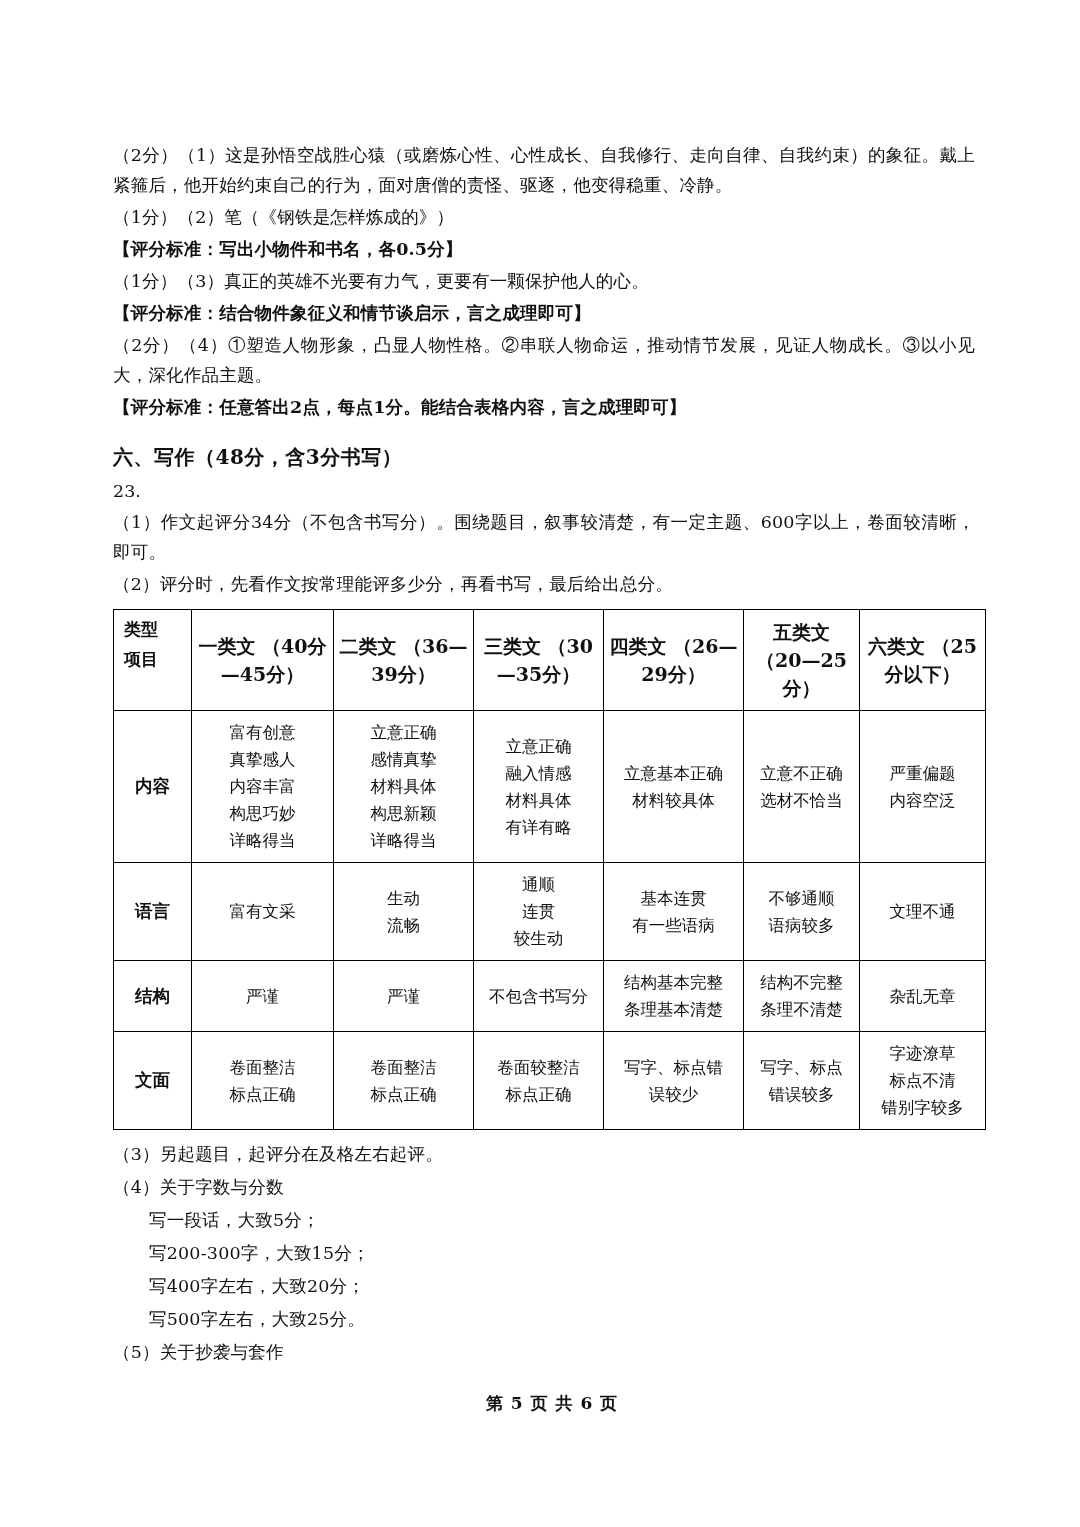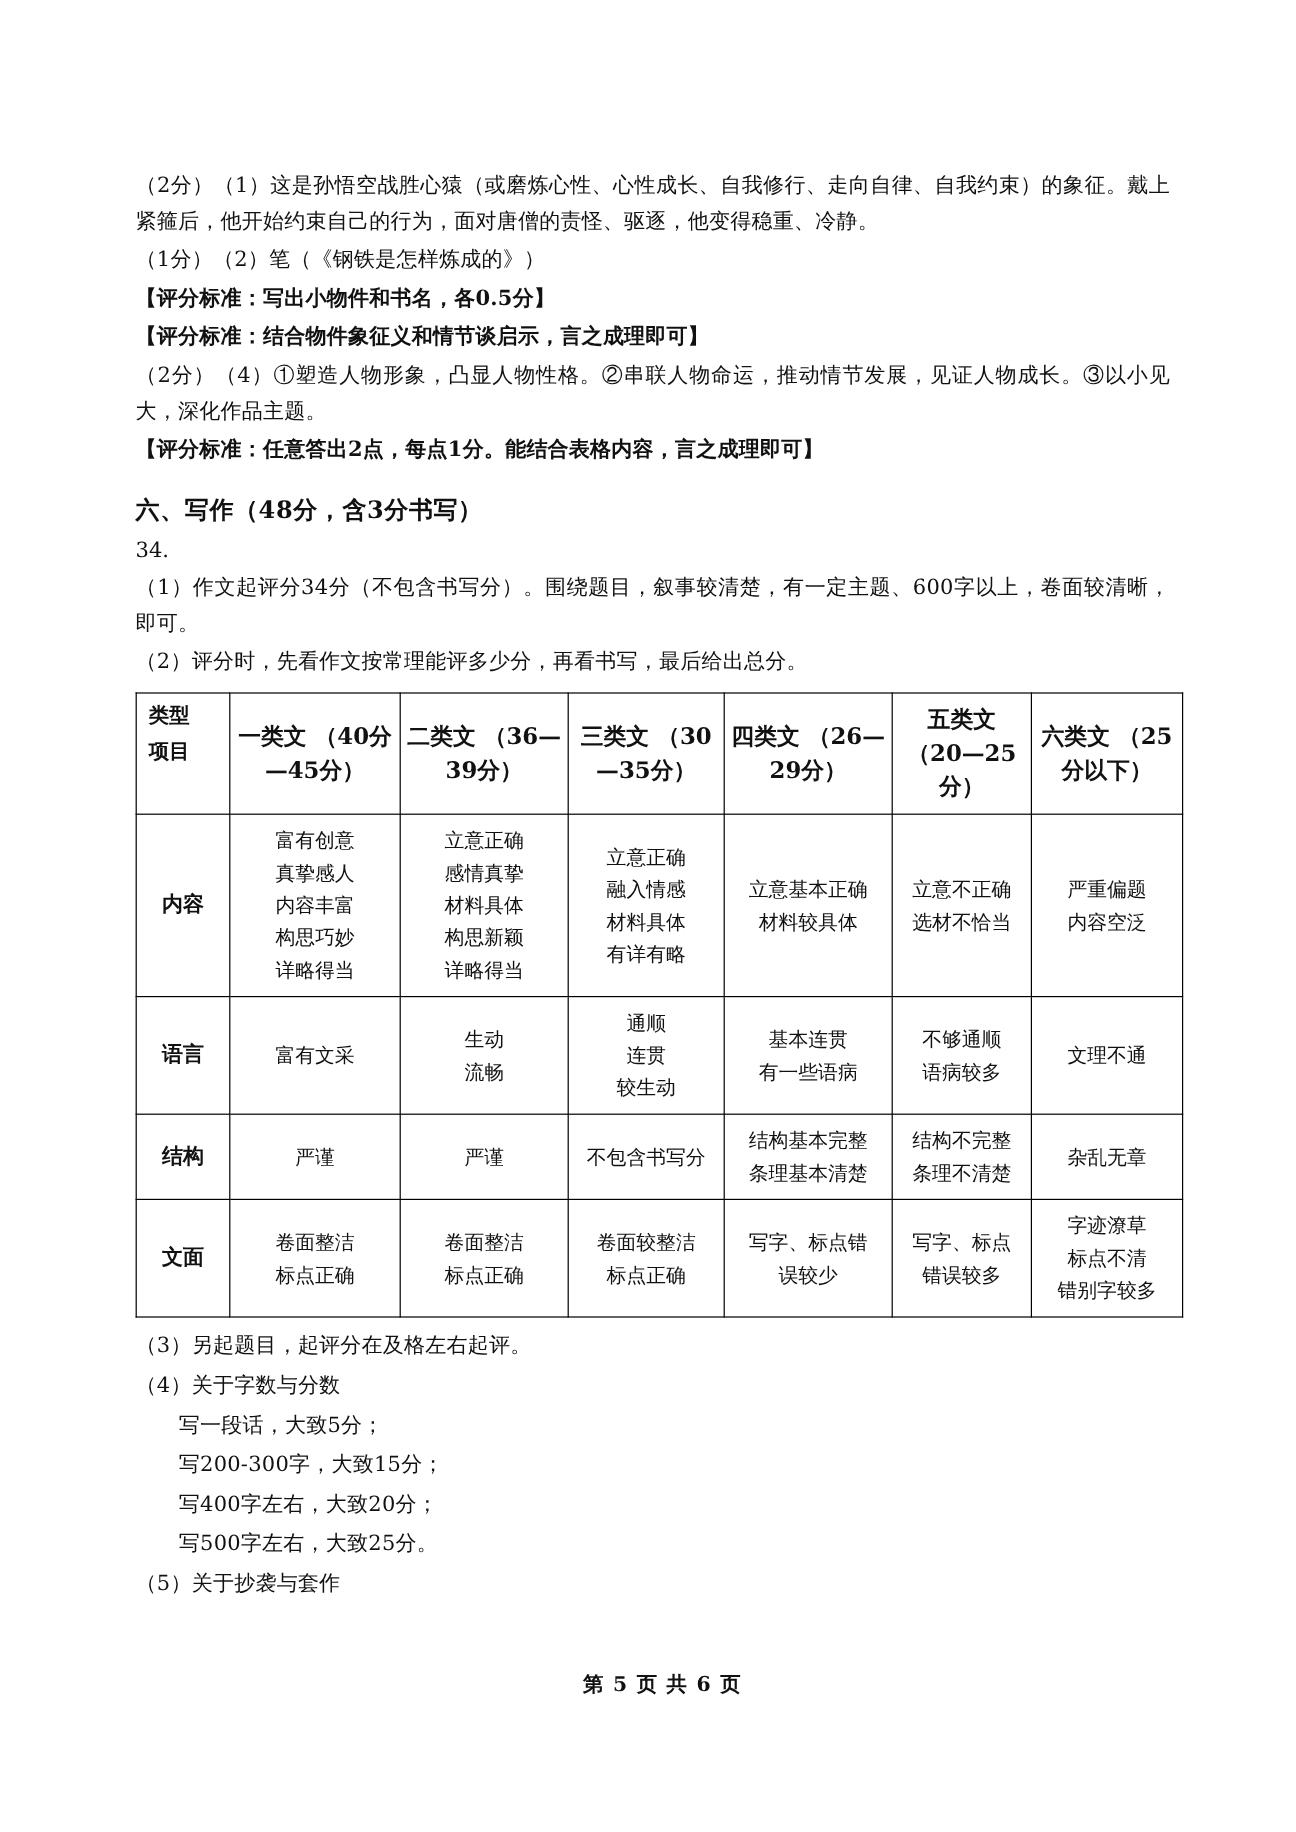--- a/index.html
+++ b/index.html
@@ -118,26 +118,27 @@
 </style>
 </head>
 <body>
 
 <div class="page">
   <div class="content">
 
     <p>（2分）（1）这是孙悟空战胜心猿（或磨炼心性、心性成长、自我修行、走向自律、自我约束）的象征。戴上紧箍后，他开始约束自己的行为，面对唐僧的责怪、驱逐，他变得稳重、冷静。</p>
     <p>（1分）（2）笔（《钢铁是怎样炼成的》）</p>
     <p class="bold">【评分标准：写出小物件和书名，各0.5分】</p>
+    <p>（1分）（3）真正的英雄不光要有力气，更要有一颗保护他人的心。</p>
     <p class="bold">【评分标准：结合物件象征义和情节谈启示，言之成理即可】</p>
     <p>（2分）（4）①塑造人物形象，凸显人物性格。②串联人物命运，推动情节发展，见证人物成长。③以小见大，深化作品主题。</p>
     <p class="bold">【评分标准：任意答出2点，每点1分。能结合表格内容，言之成理即可】</p>
 
     <div class="section-title">六、写作（48分，含3分书写）</div>
-    <div class="qnum">34.</div>
+    <div class="qnum">23.</div>
     <p>（1）作文起评分34分（不包含书写分）。围绕题目，叙事较清楚，有一定主题、600字以上，卷面较清晰，即可。</p>
     <p>（2）评分时，先看作文按常理能评多少分，再看书写，最后给出总分。</p>
 
     <table class="rubric">
       <colgroup>
         <col style="width:78px">
         <col style="width:142px">
         <col style="width:140px">
         <col style="width:130px">
         <col style="width:140px">

